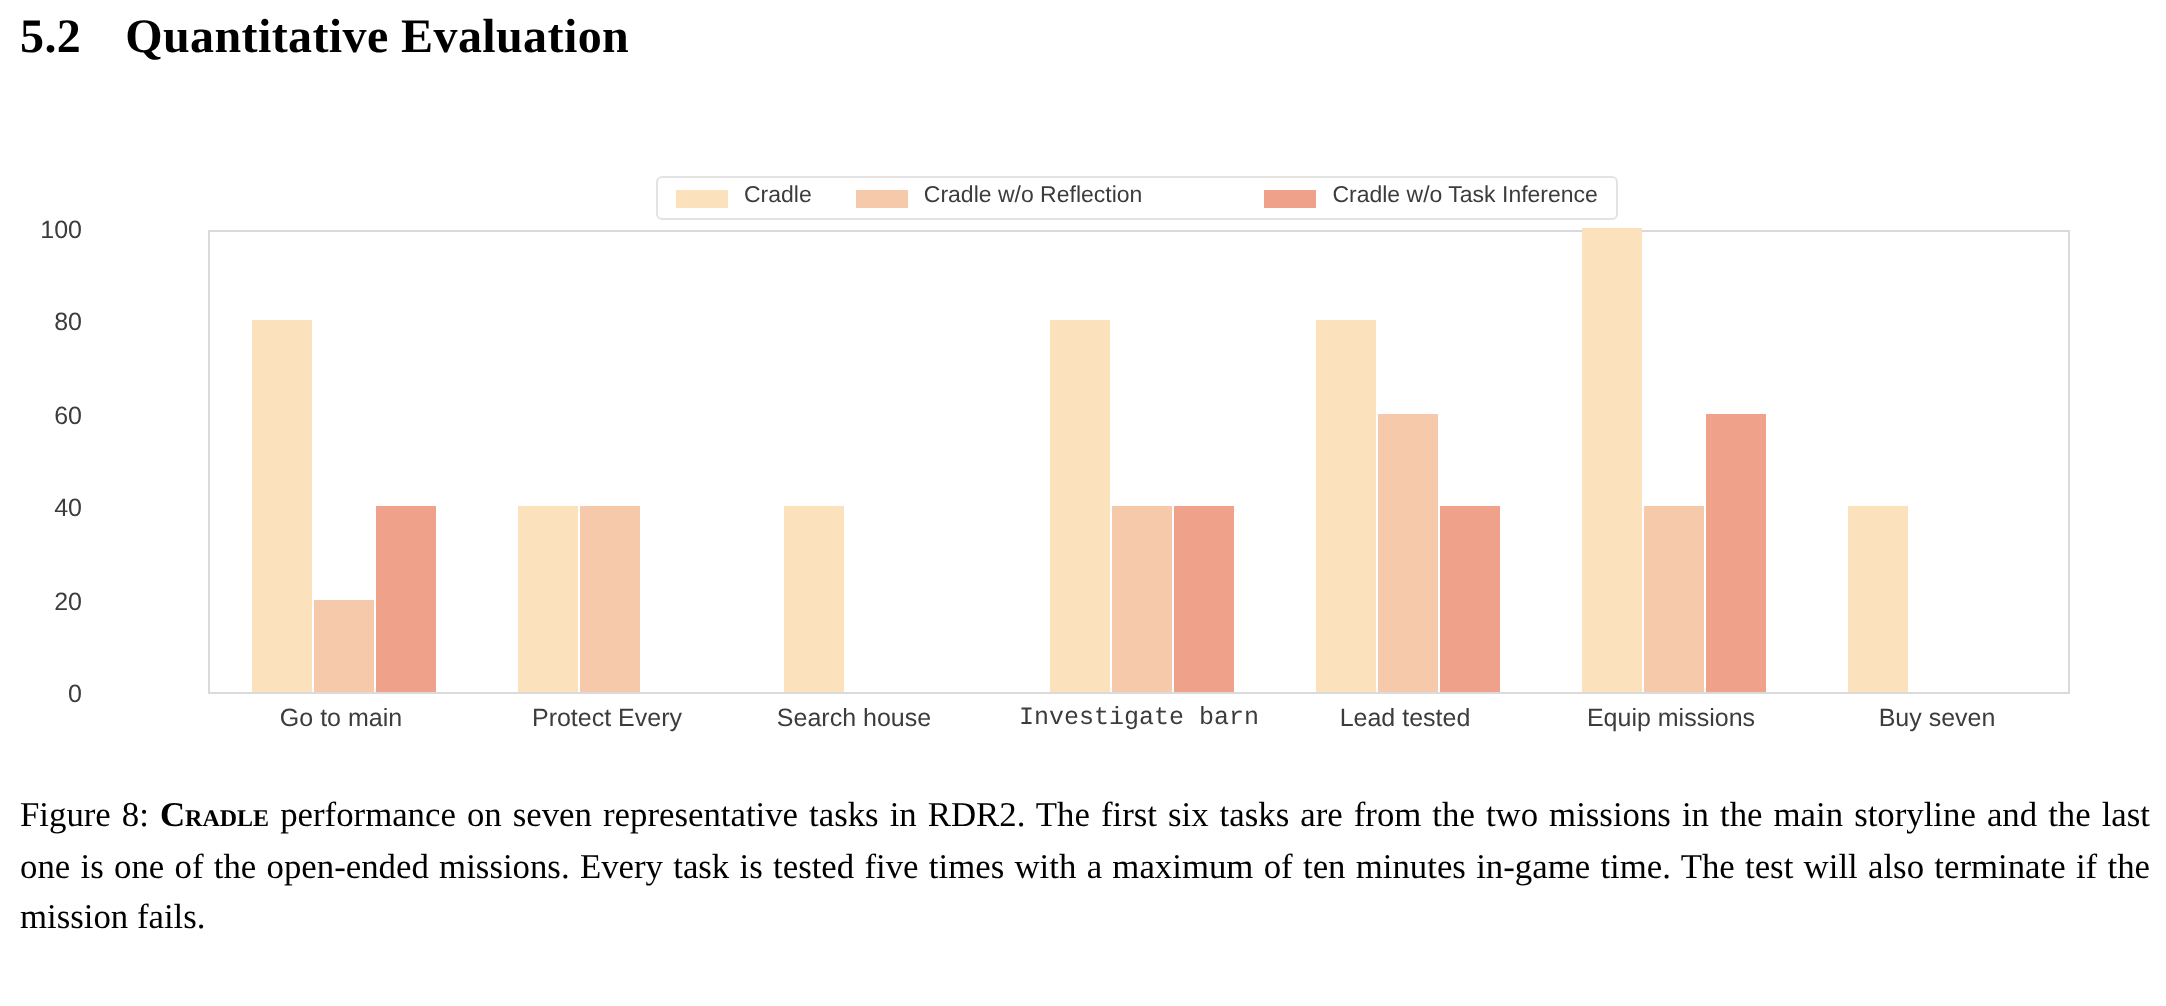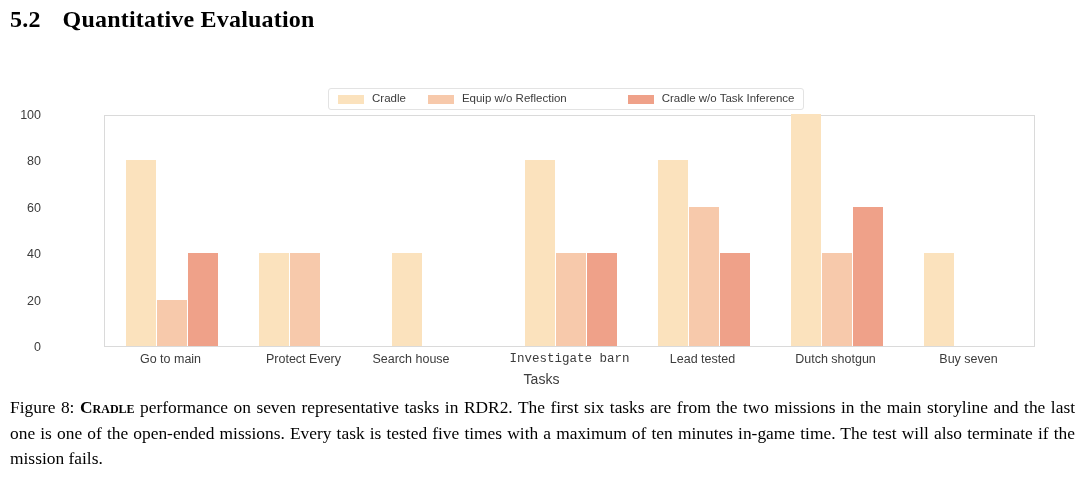--- a/index.html
+++ b/index.html
@@ -162,21 +162,21 @@
 
 <div id="figure">
 
   <div id="chart-legend">
       <div class="legend-item">
         <span class="legend-swatch" style="background: rgb(251, 226, 189);"></span>
         <span class="legend-label">Cradle</span>
       </div>
       <div class="legend-item">
         <span class="legend-swatch" style="background: rgb(247, 201, 171);"></span>
-        <span class="legend-label">Equip w/o Reflection</span>
+        <span class="legend-label">Cradle w/o Reflection</span>
       </div>
       <div class="legend-item">
         <span class="legend-swatch" style="background: rgb(239, 161, 137);"></span>
         <span class="legend-label">Cradle w/o Task Inference</span>
       </div>
     </div>
 
   <div id="plot-frame">
     <div id="plot-inner">
       <div id="bars-layer">
@@ -223,22 +223,21 @@
       <div class="y-tick" style="top: 289px;">0</div>
       <div class="y-tick" style="top: 242.6px;">20</div>
       <div class="y-tick" style="top: 196.2px;">40</div>
       <div class="y-tick" style="top: 149.8px;">60</div>
       <div class="y-tick" style="top: 103.4px;">80</div>
       <div class="y-tick" style="top: 57px;">100</div>
     </div>
   <div id="x-ticks">
       <div class="x-tick-label" style="left: 170.5px;">Go to main</div>
       <div class="x-tick-label" style="left: 303.5px;">Protect Every</div>
-      <div class="x-tick-label" style="left: 411px; text-align: center;">Search house</div>
+      <div class="x-tick-label" style="left: 427px; text-align: center;">Search house</div>
       <div class="x-tick-label" style="left: 569.5px; font-family: Liberation Mono, monospace;">Investigate barn</div>
       <div class="x-tick-label" style="left: 702.5px;">Lead tested</div>
-      <div class="x-tick-label" style="left: 835.5px;">Dutch shotgun</div>
+      <div class="x-tick-label" style="left: 835.5px;">Equip missions</div>
       <div class="x-tick-label" style="left: 968.5px;">Buy seven</div>
     </div>
-  <div id="x-axis-label">Tasks</div>
 </div>
 
 <div id="figure-caption"><span>Figure 8: </span><span class="smallcaps">Cradle</span><span> performance on seven representative tasks in RDR2. The first six tasks are from the two missions in the main storyline and the last one is one of the open-ended missions. Every task is tested five times with a maximum of ten minutes in-game time. The test will also terminate if the mission fails.</span></div>
 
 </body></html>

